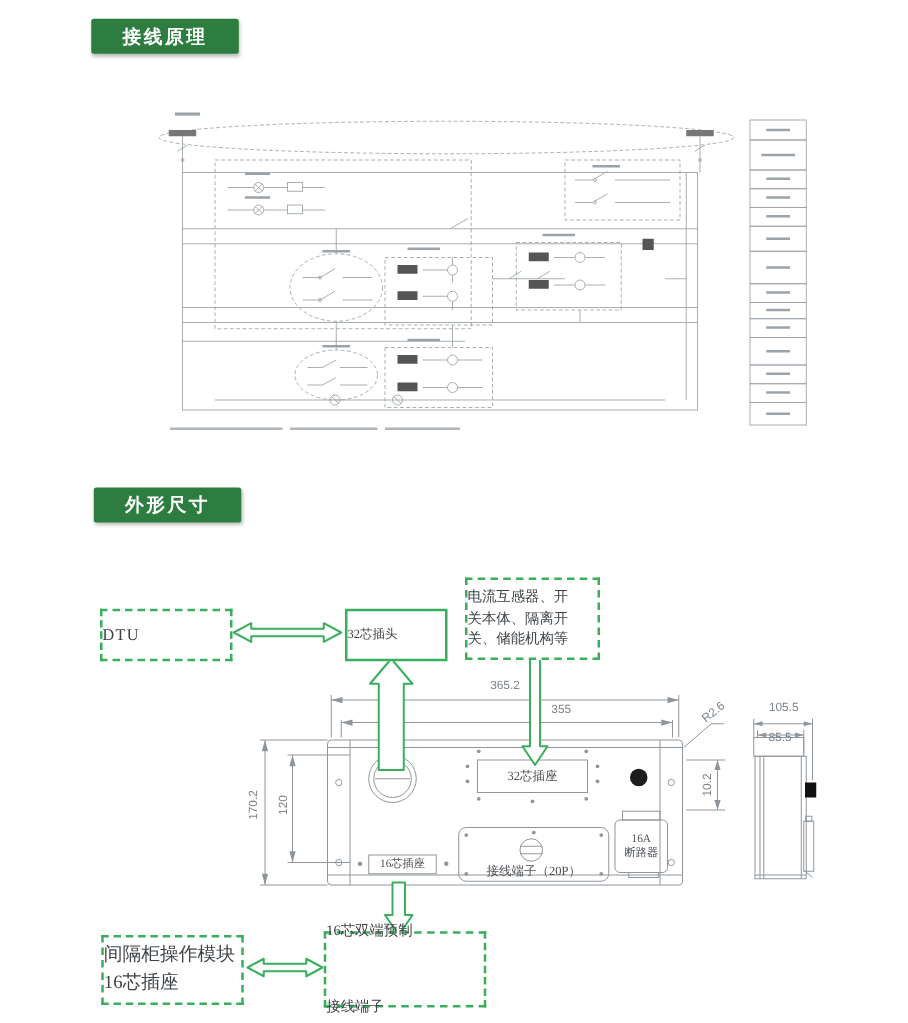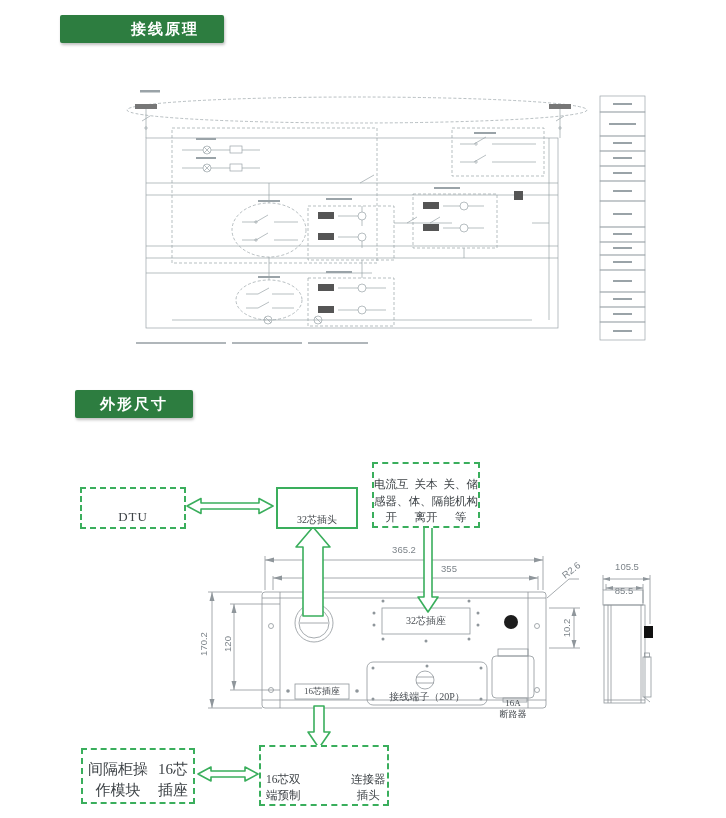--- a/index.html
+++ b/index.html
@@ -5,21 +5,21 @@
   :root{ --g:#3aae5c; --badge:#2d7d40; --draw:#9aa3a8; --dimtx:#7d848a; }
   html,body{margin:0;padding:0;}
   body{width:726px;height:818px;position:relative;background:#ffffff;
        font-family:"Liberation Sans",sans-serif;overflow:hidden;}
   svg{position:absolute;left:0;top:0;}
   .badge{position:absolute;width:118px;height:28px;background:var(--badge);
          color:#fff;font-size:15px;font-weight:bold;letter-spacing:2px;
          display:flex;align-items:center;justify-content:center;
          border-radius:2px;box-shadow:1px 2px 3px rgba(0,0,0,.25);}
   .callout{position:absolute;border:2px dashed var(--g);background:#fff;
-           color:#3e4347;display:flex;flex-direction:row;align-items:flex-end;
+           color:#3e4347;display:flex;flex-direction:column;align-items:flex-start;
            justify-content:center;text-align:center;
            font-family:"Liberation Serif",serif;line-height:1.45;}
   .callout.solid{border-style:solid;}
   .dim{position:absolute;color:var(--dimtx);font-size:9.5px;white-space:nowrap;
        transform:translate(-50%,-50%);}
   .dim.rot90{transform:translate(-50%,-50%) rotate(-90deg);}
   .dim.rot38{transform:translate(-50%,-50%) rotate(-38deg);}
   .plabel{position:absolute;color:#4a4f54;font-size:10px;white-space:nowrap;
           font-family:Liberation Serif, serif;transform:translate(-50%,-50%);}
   .plabel.small{font-size:9px;}
@@ -251,21 +251,21 @@
 
   <g stroke="#3aae5c" stroke-width="1.6" fill="#ffffff" stroke-linejoin="round">
     <path d="M187 506 L201 498.5 L201 503 L259 503 L259 498.5 L273 506 L259 513.5 L259 509 L201 509 L201 513.5 Z"></path>
     <path d="M303 616 L303 547 L296 547 L313 527 L330 547 L323 547 L323 616 Z"></path>
     <path d="M424 527 L424 597 L418 597 L428 612 L438 597 L432 597 L432 527 Z"></path>
     <path d="M314 706 L314 732 L308 732 L319 748 L330 732 L324 732 L324 706 Z"></path>
     <path d="M198 774 L211 767 L211 771 L245 771 L245 767 L258 774 L245 781 L245 777 L211 777 L211 781 Z"></path>
   </g>
 </svg>
 
-<div class="badge" style="left:60px;top:15px;padding-left:46px;">
+<div class="badge" style="left:73px;top:15px;">
   <span>接线原理</span>
 </div>
 <div class="badge" style="left:75px;top:390px;">
   <span>外形尺寸</span>
 </div>
 
 <div class="callout" style="left:80px;top:487px;width:102px;height:38px;font-size:13px;letter-spacing:1px;">
   <span>DTU</span>
 </div>
 <div class="callout solid" style="left:276px;top:487px;width:78px;height:38px;font-size:10px;">
@@ -275,27 +275,27 @@
   <span>电流互感器、开</span>
   <span>关本体、隔离开</span>
   <span>关、储能机构等</span>
 </div>
 <div class="callout" style="left:81px;top:748px;width:110px;height:52px;font-size:15px;">
   <span>间隔柜操作模块</span>
   <span>16芯插座</span>
 </div>
 <div class="callout" style="left:259px;top:745px;width:126px;height:57px;font-size:11.5px;gap:44px;">
   <span>16芯双端预制</span>
-  <span>连接器插头</span>
+  <span>接线端子</span>
 </div>
 
 <div class="plabel" style="left:426px;top:621px;">32芯插座</div>
 <div class="plabel small" style="left:322px;top:691px;">16芯插座</div>
 <div class="plabel" style="left:427px;top:697px;">接线端子（20P）</div>
-<div class="plabel small two" style="left:513px;top:677px;margin-top:32px;">
+<div class="plabel small two" style="left:513px;top:677px;">
   <div>16A</div>
   <div>断路器</div>
 </div>
 
 <div class="dim" style="left:404px;top:549px;">365.2</div>
 <div class="dim" style="left:405px;top:568px;margin-left:44px;">355</div>
 <div class="dim rot90" style="left:203px;top:644px;">170.2</div>
 <div class="dim rot90" style="left:227px;top:644px;">120</div>
 <div class="dim rot38" style="left:571px;top:570px;">R2.6</div>
 <div class="dim rot90" style="left:566px;top:628px;">10.2</div>

